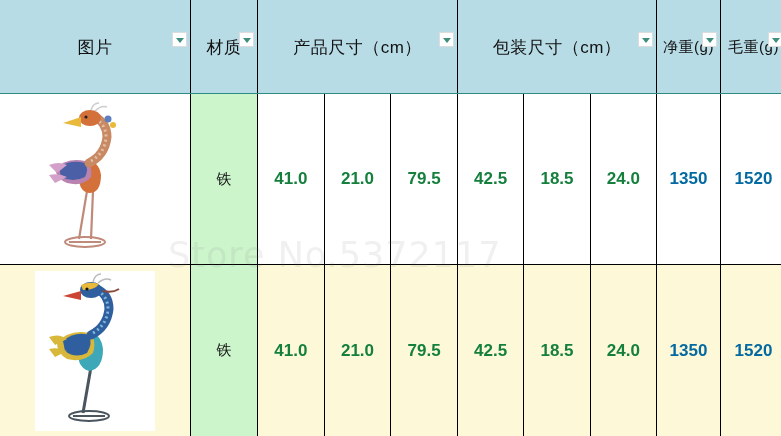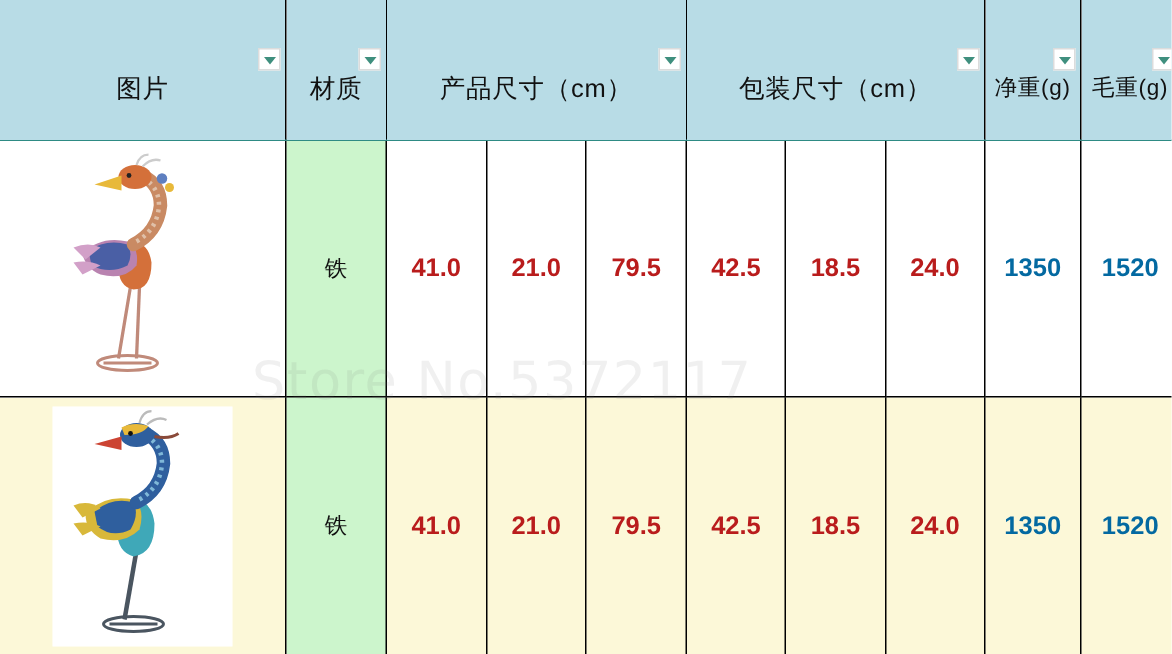--- a/index.html
+++ b/index.html
@@ -51,21 +51,20 @@
     left: 0;
     right: 0;
     top: 50%;
     transform: translateY(-50%);
     text-align: center;
     font-size: 17px;
     color: #111111;
     letter-spacing: 0.5px;
     white-space: nowrap;
     overflow: visible;
-    margin-top: 12px;
   }
   .hdr-label.small {
     font-size: 15px;
   }
   
   .filter-btn {
     position: absolute;
     top: 32px;
     right: 3px;
     width: 15px;
@@ -101,21 +100,21 @@
     border-bottom: none;
   }
   td.mat-cell {
     background: #ccf5cc !important;
     font-size: 15px;
     color: #111111;
   }
   td.num-cell {
     font-size: 17px;
     font-weight: bold;
-    color: #b91c1c;
+    color: #15803d;
   }
   td.num-cell.red {
     color: #0369a1;
   }
   td.img-cell {
     position: relative;
     padding: 0;
   }
   .img-wrap {
     width: 100%;

